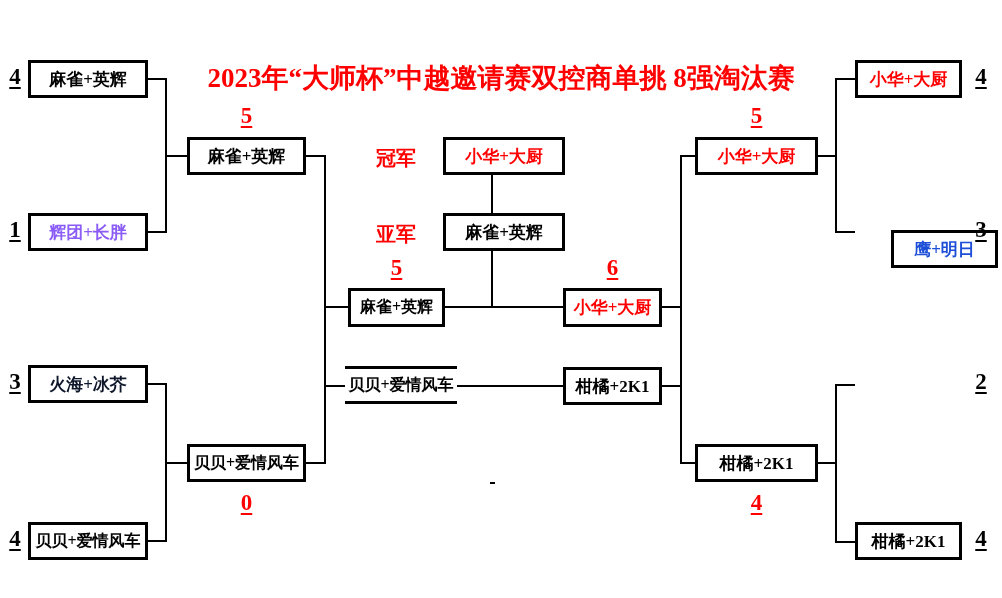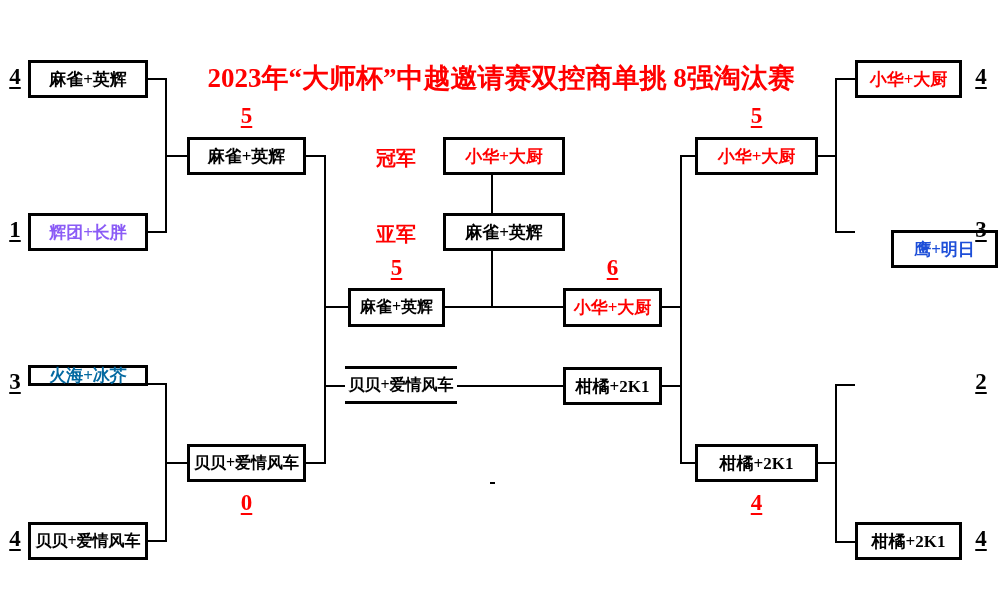--- a/index.html
+++ b/index.html
@@ -41,21 +41,21 @@
 
   <div class="title" style="color: rgb(255, 0, 0);">2023年“大师杯”中越邀请赛双控商单挑 8强淘汰赛</div>
 
   <div class="score" style="left:2px;top:64px;width:26px">4</div>
   <div class="score" style="left:2px;top:217px;width:26px">1</div>
   <div class="score" style="left:2px;top:369px;width:26px">3</div>
   <div class="score" style="left:2px;top:526px;width:26px">4</div>
 
   <div class="box" style="left: 28px; top: 60px; width: 120px; height: 38px; color: rgb(0, 0, 0);">麻雀+英辉</div>
   <div class="box" style="left: 28px; top: 213px; width: 120px; height: 38px; color: #8b5cf6;">辉团+长胖</div>
-  <div class="box" style="left: 28px; top: 365px; width: 120px; height: 21px; color: #0369a1;">火海+冰芥</div>
+  <div class="box" style="left: 28px; top: 365px; width: 120px; height: 38px; color: #0f172a;">火海+冰芥</div>
   <div class="box" style="left: 28px; top: 522px; width: 120px; height: 38px; font-size: 16px; color: rgb(0, 0, 0);">贝贝+爱情风车</div>
 
   <div class="score" style="left: 187px; top: 103px; width: 119px; color: rgb(255, 0, 0);">5</div>
   <div class="box" style="left: 187px; top: 137px; width: 119px; height: 38px; color: rgb(0, 0, 0);">麻雀+英辉</div>
   <div class="box" style="left: 187px; top: 444px; width: 119px; height: 38px; font-size: 16px; color: rgb(0, 0, 0);">贝贝+爱情风车</div>
   <div class="score" style="left: 187px; top: 490px; width: 119px; color: rgb(255, 0, 0);">0</div>
 
   <div class="score" style="left: 348px; top: 255px; width: 97px; color: rgb(255, 0, 0);">5</div>
   <div class="box" style="left: 348px; top: 288px; width: 97px; height: 39px; font-size: 16px; color: rgb(0, 0, 0);">麻雀+英辉</div>
   <div class="score" style="left: 563px; top: 255px; width: 99px; color: rgb(255, 0, 0);">6</div>

